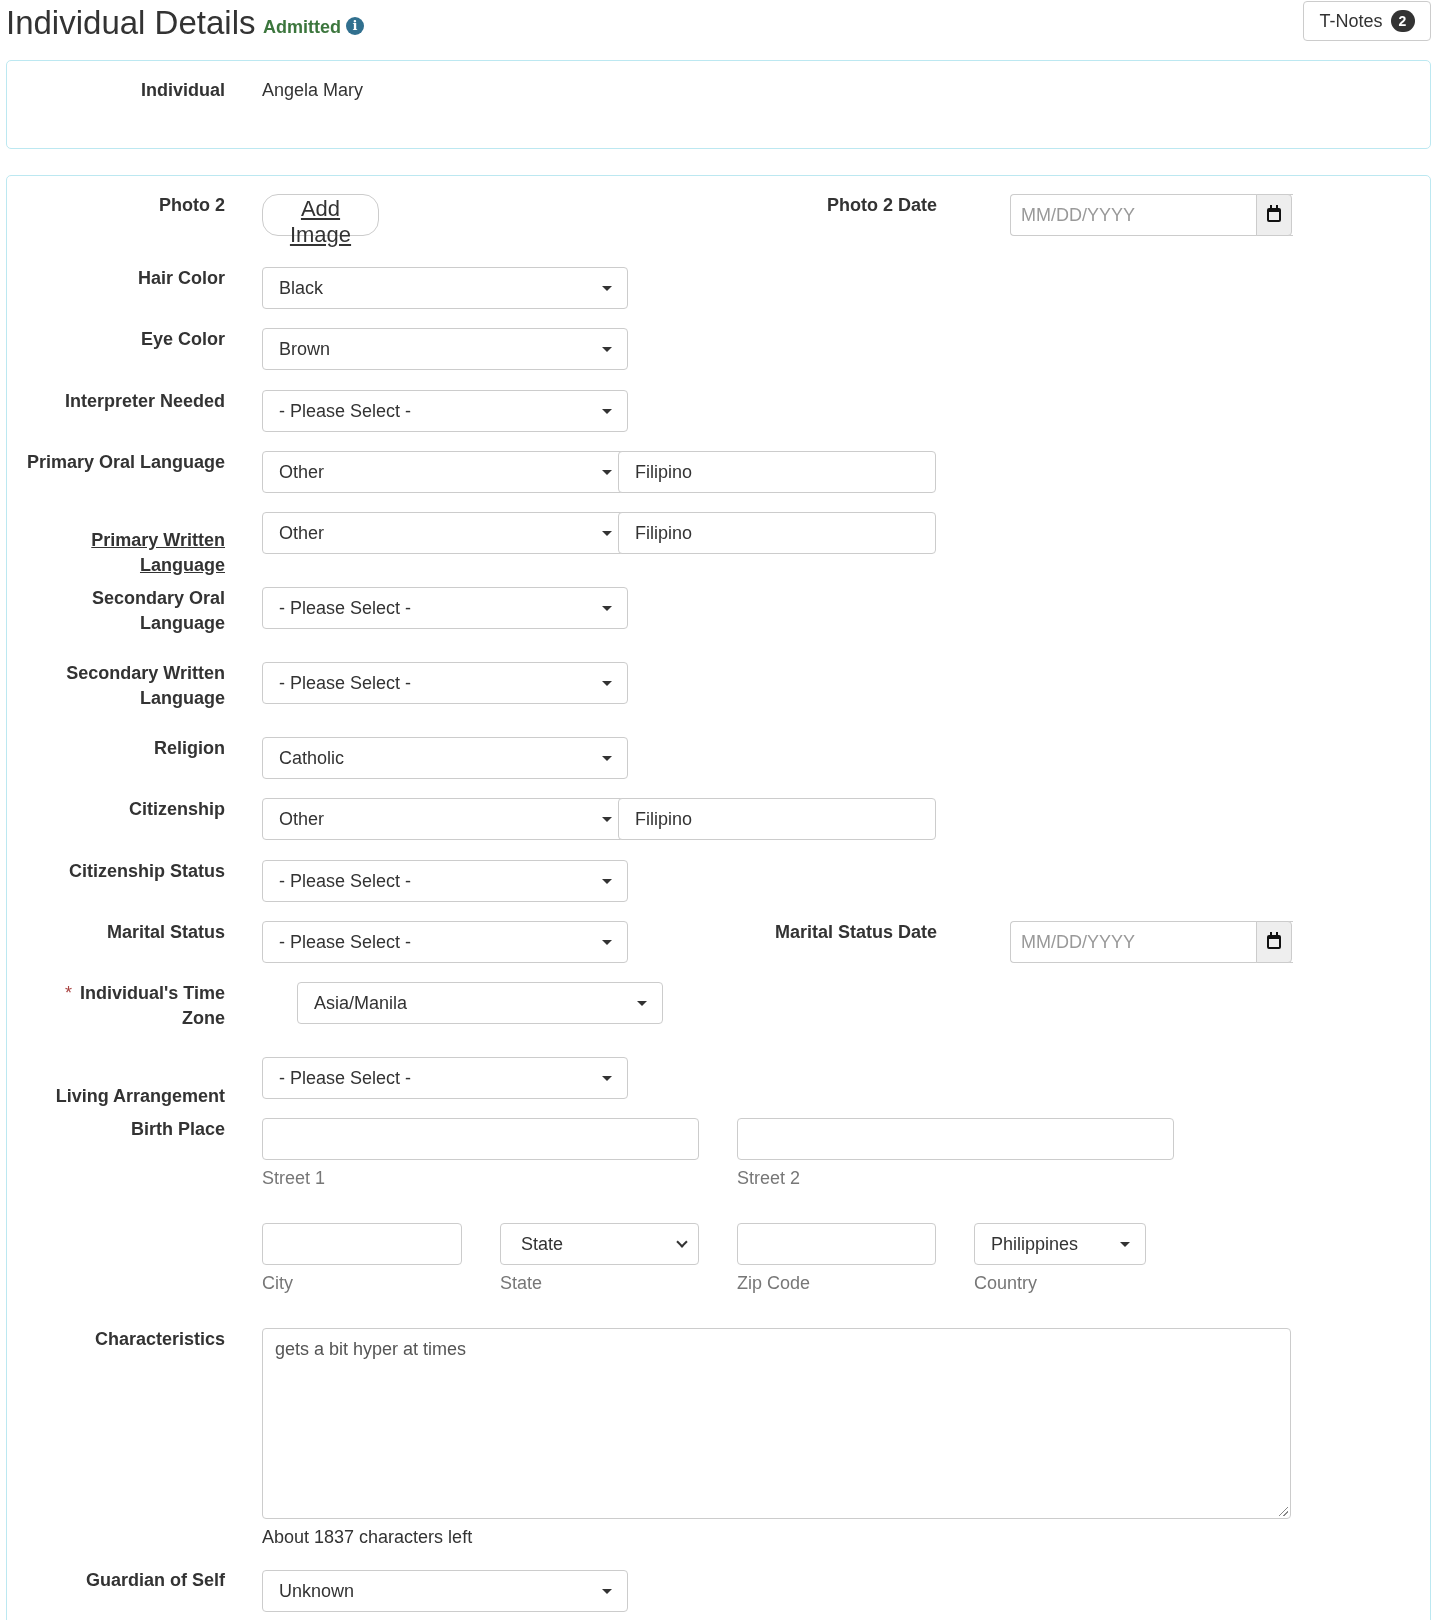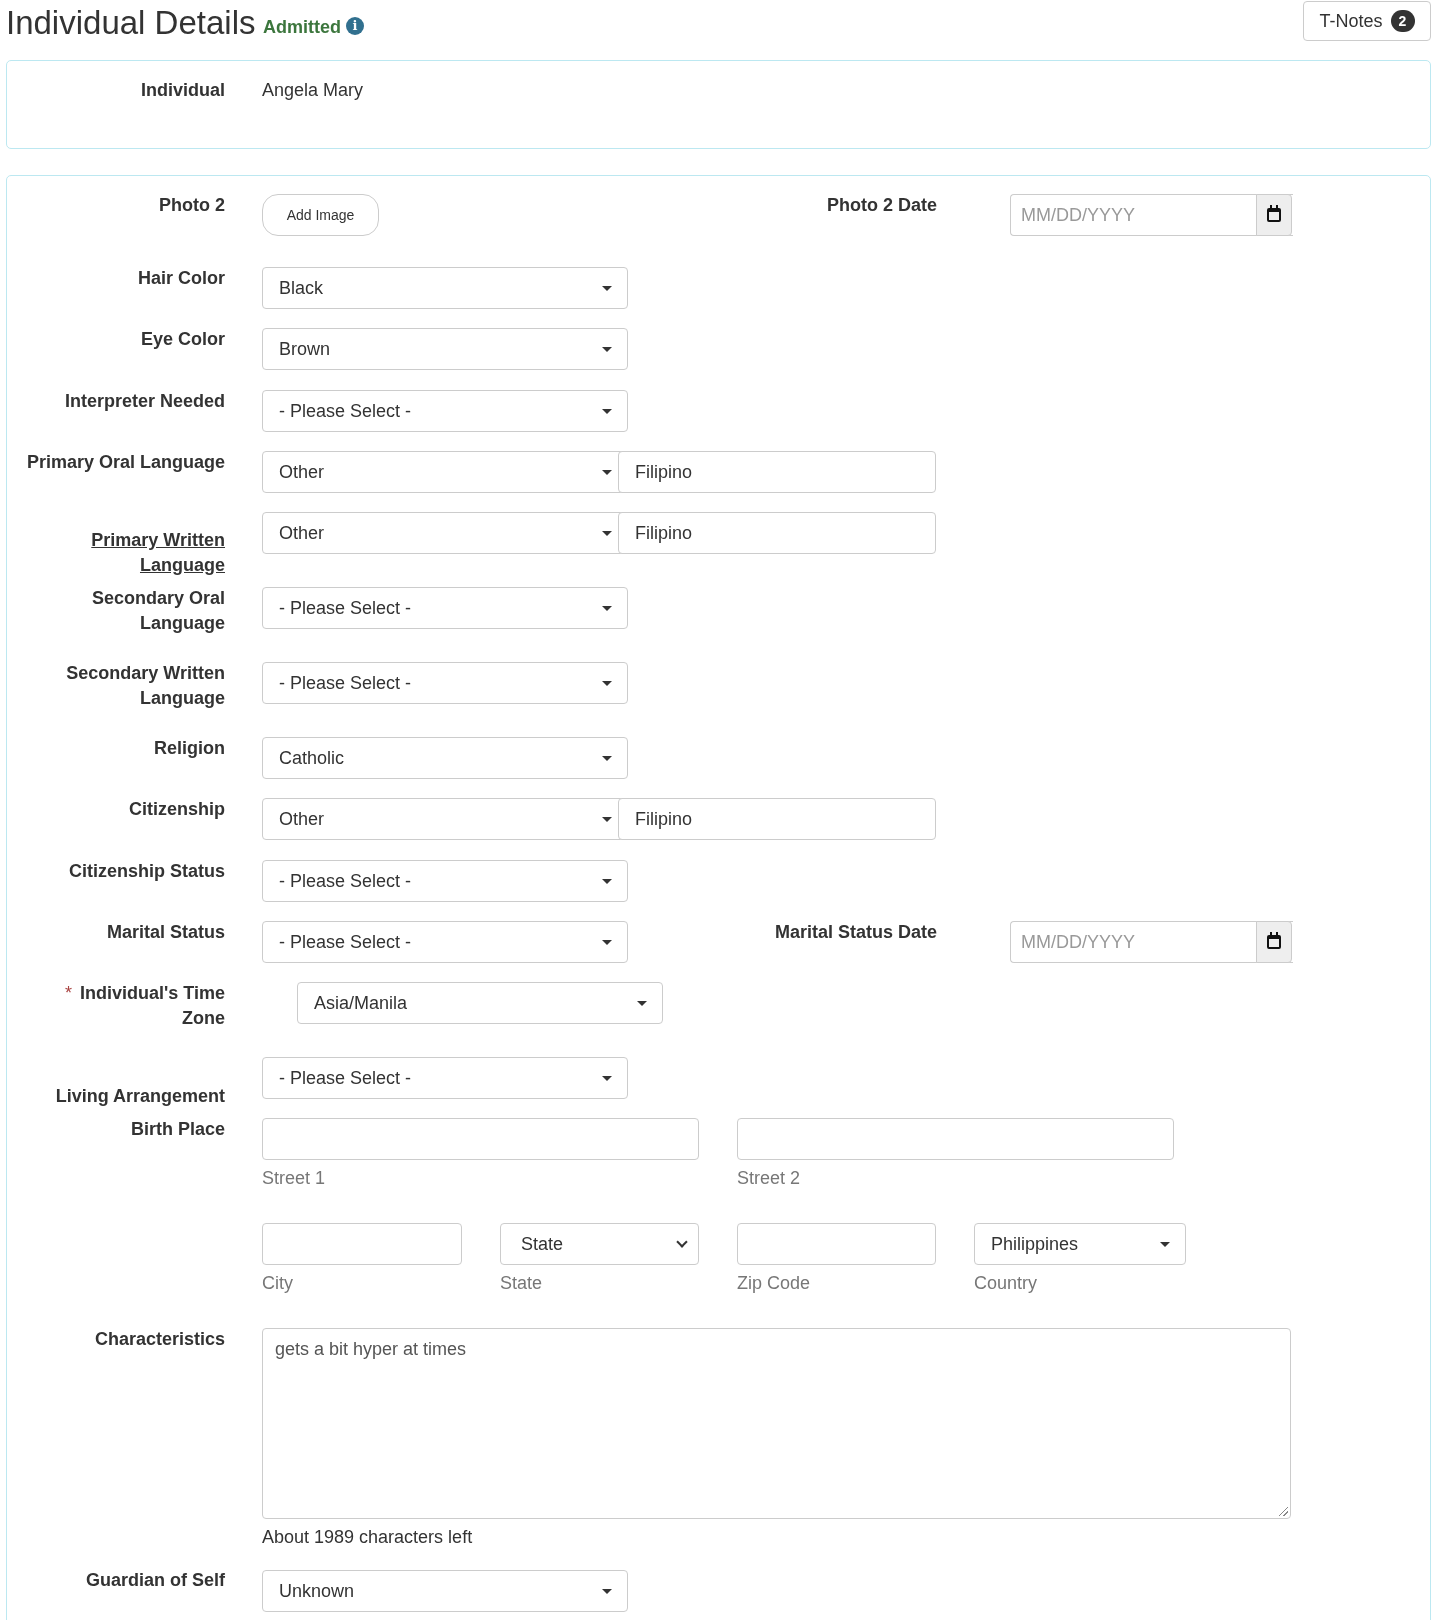--- a/index.html
+++ b/index.html
@@ -81,22 +81,22 @@
     border: 1px solid #ccc; border-radius: 4px; font-size: 18px; color: #555;
     padding: 10px 12px; resize: both;
   }
   .resize-grip {
     position: absolute; right: 2px; bottom: 2px; width: 9px; height: 9px;
     background: linear-gradient(135deg, transparent 45%, #888 45%, #888 55%, transparent 55%, transparent 70%, #888 70%, #888 80%, transparent 80%);
   }
   .help { position: absolute; left: 262px; top: 1527px; font-size: 18px; color: #333; }
   .btn-add {
     position: absolute; left: 262px; top: 194px; width: 117px; height: 42px;
-    border: 1px solid #ccc; border-radius: 16px; background: #fff; font-size: 14px;
-    color: #333; font-family: "Liberation Sans", sans-serif;
+    border: 1px solid #ccc; border-radius: 16px; background: #fff; font-size: 22px;
+    color: #333; font-family: "Liberation Sans", sans-serif; text-decoration: underline;
   }
 </style>
 </head>
 <body>
 
 <h1 class="page-title">Individual Details</h1>
 <span class="status">Admitted</span>
 <span class="info-icon">i</span>
 <button class="tnotes">
   <span>T-Notes</span>
@@ -237,30 +237,30 @@
 
 <div class="ctrl" style="left:500px; top:1223px; width:199px; padding-left:20px;">
   <span>State</span>
   <span class="native-caret"></span>
 </div>
 <div class="sub-lbl" style="left:500px; top:1273px;">State</div>
 
 <div class="ctrl" style="left:737px; top:1223px; width:199px;"></div>
 <div class="sub-lbl" style="left:737px; top:1273px;">Zip Code</div>
 
-<div class="ctrl sel" style="left:974px; top:1223px; width:212px;">
+<div class="ctrl sel" style="left:974px; top:1223px; width:172px;">
   <span>Philippines</span>
   <span class="caret"></span>
 </div>
 <div class="sub-lbl" style="left:974px; top:1273px;">Country</div>
 
 <div class="lbl" style="top:1327px;">Characteristics</div>
 <div class="textarea">
   <span>gets a bit hyper at times</span>
   <span class="resize-grip"></span>
 </div>
-<div class="help">About 1989 characters left</div>
+<div class="help">About 1837 characters left</div>
 
 <div class="lbl" style="top:1568px;">Guardian of Self</div>
 <div class="ctrl sel" style="left:262px; top:1570px;">
   <span>Unknown</span>
   <span class="caret"></span>
 </div>
 
 </body></html>

